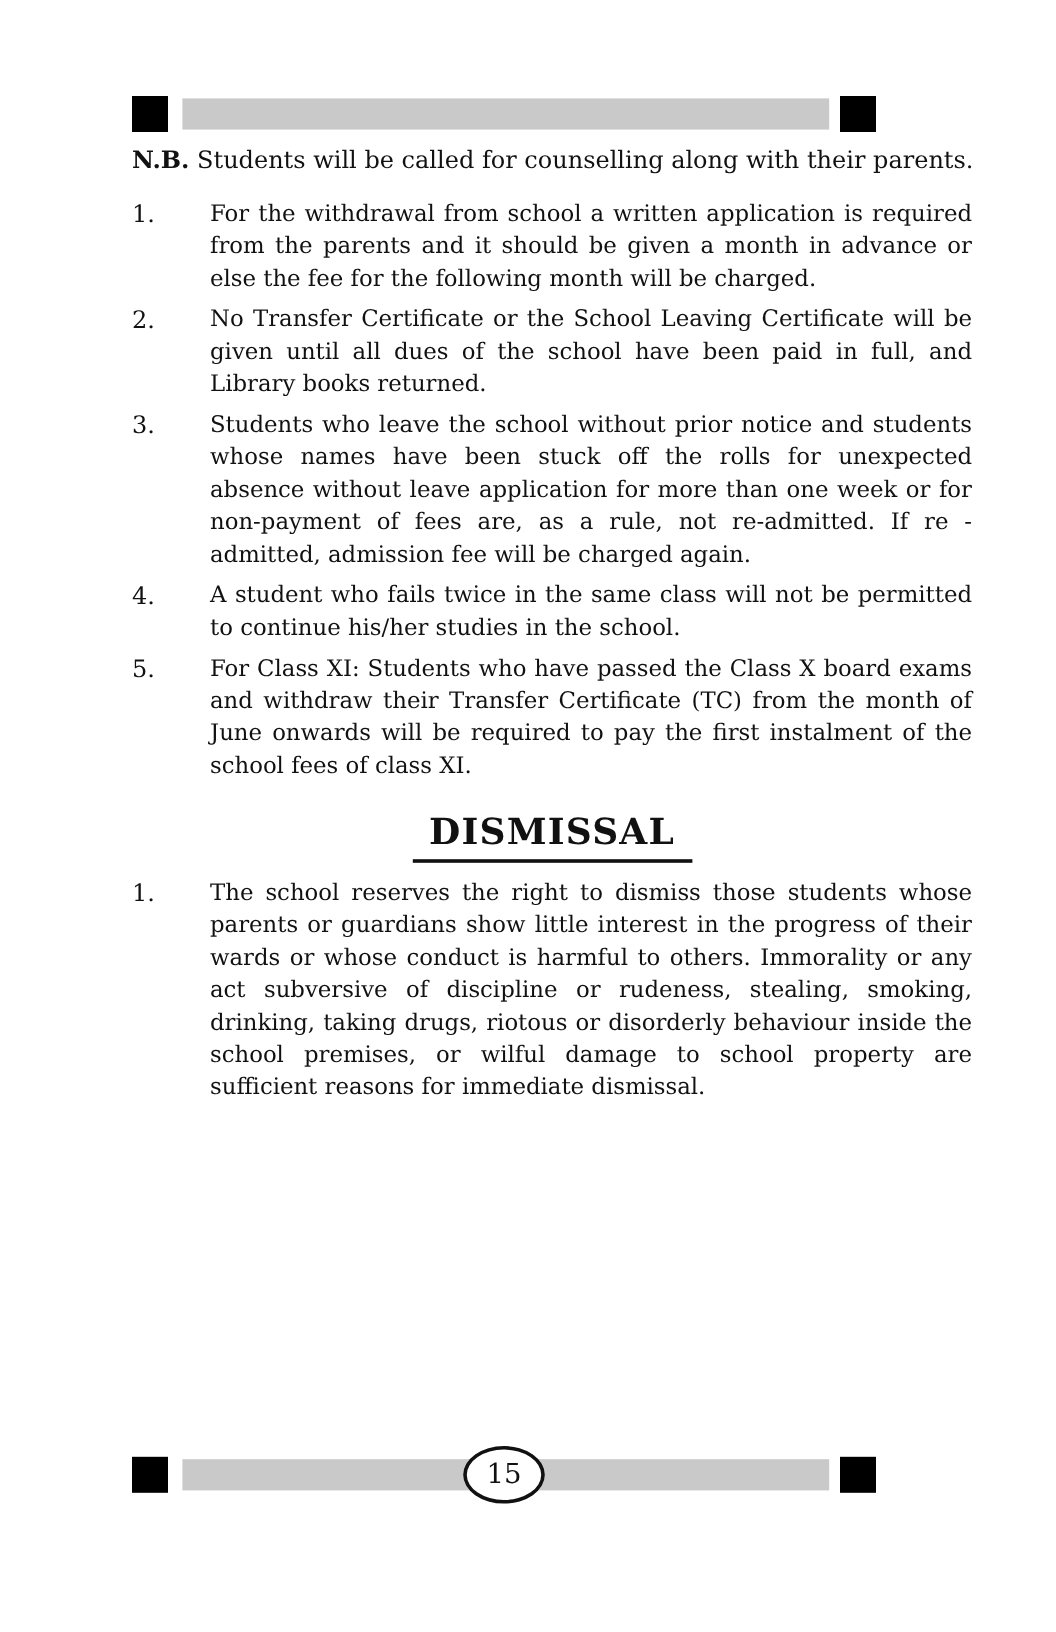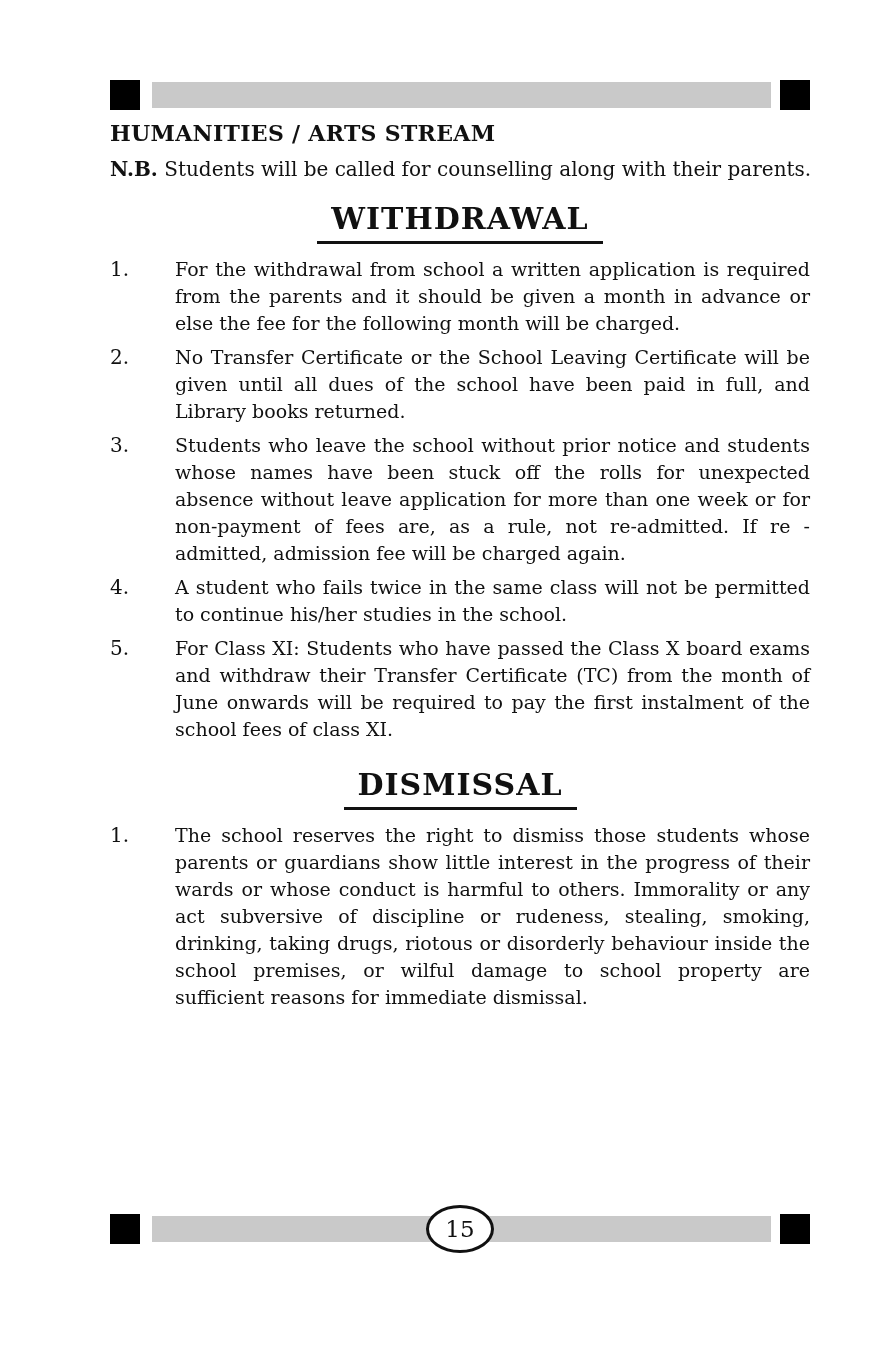--- a/index.html
+++ b/index.html
@@ -13,21 +13,21 @@
     height: 1360px;
     background: #ffffff;
     font-family: "DejaVu Serif", "Liberation Serif", serif;
     color: #111111;
     overflow: hidden;
   }
   
   .decor-bar {
     position: absolute;
     left: 110px;
-    width: 700px;
+    width: 620px;
     height: 30px;
     display: flex;
     align-items: center;
   }
   .decor-bar.top { top: 80px; }
   .decor-bar.bottom { top: 1214px; }
   .black-square {
     width: 30px;
     height: 30px;
     background: #000000;
@@ -122,28 +122,24 @@
 <div class="page">
 
   <div class="decor-bar top">
     <div class="black-square"></div>
     <div class="gray-strip"></div>
     <div class="black-square"></div>
   </div>
 
   <div class="content">
 
-    <h2 class="section-heading">HUMANITIES / ARTS STREAM</h2>
 
 
     <p class="nb-par"><b>N.B.</b> <span>Students will be called for counselling along with their parents.</span></p>
 
-    <div class="big-title">
-      <span class="title-text">WITHDRAWAL</span>
-    </div>
 
     <ol class="rule-list">
       <li class="rule-item">
         <span class="rule-num">1.</span>
         <span class="rule-text">For the withdrawal from school a written application is required from the parents and it should be given a month in advance or  else the fee for the following month will be charged.</span>
       </li>
       <li class="rule-item">
         <span class="rule-num">2.</span>
         <span class="rule-text">No Transfer Certificate or the School Leaving Certificate will be given until all dues of the school have been paid in full, and Library books returned.</span>
       </li>

